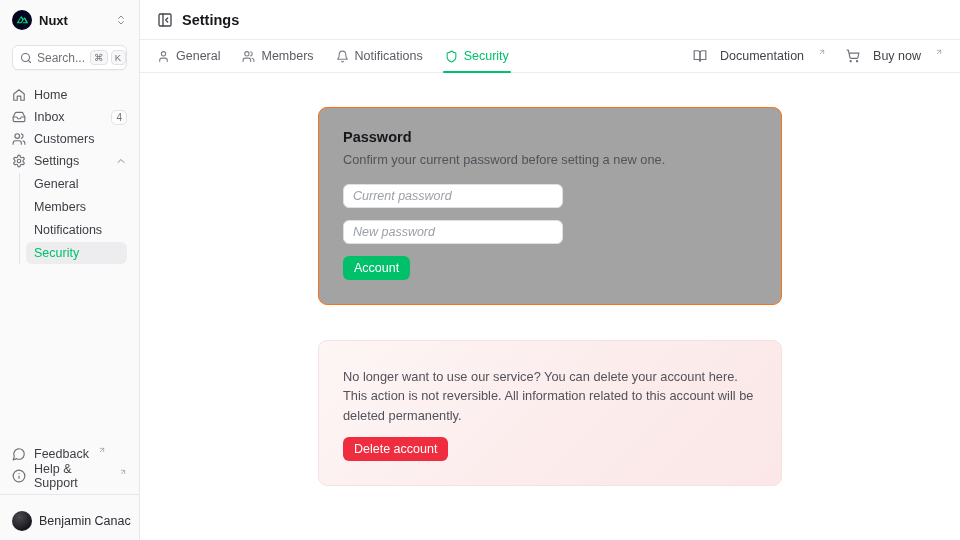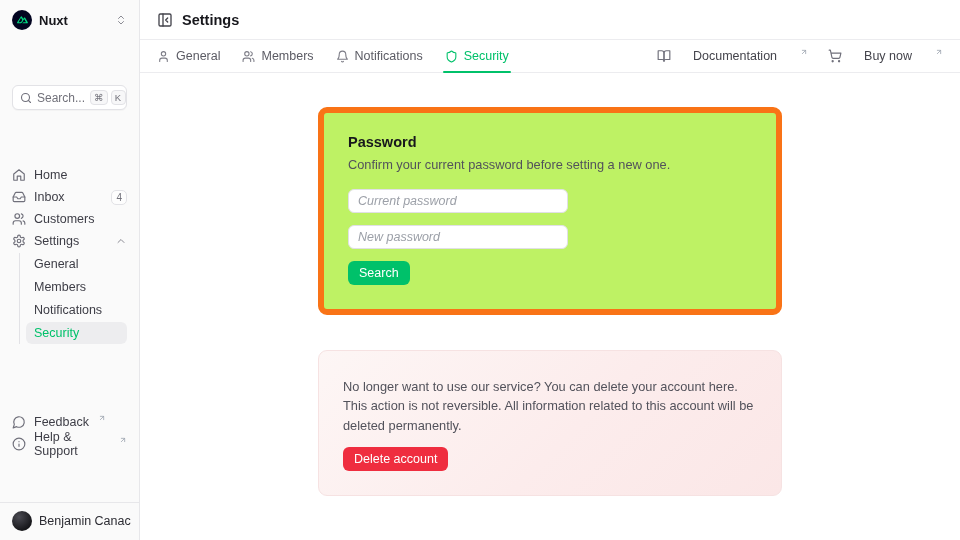--- a/index.html
+++ b/index.html
@@ -1,64 +1,64 @@
 <!DOCTYPE html>
 <html><head>
 <meta charset="utf-8">
 <style>
   * { margin:0; padding:0; box-sizing:border-box; }
   html,body { width:960px; height:540px; overflow:hidden; background:#fff; }
   body { font-family:"Liberation Sans","DejaVu Sans",sans-serif; color:#1b1b22; }
   .app { width:960px; height:540px; display:flex; }
 
   
-  .sidebar { width:140px; flex-shrink:0; background:#fafafa; border-right:1px solid #e7e7ea; display:flex; flex-direction:column;gap:40px; }
+  .sidebar { width:140px; flex-shrink:0; background:#fafafa; border-right:1px solid #e7e7ea; display:flex; flex-direction:column; }
   .brand-row { height:40px; display:flex; align-items:center; gap:7px; padding:0 12px; cursor:pointer; }
   .logo { width:20px; height:20px; border-radius:50%; background:#020420; display:flex; align-items:center; justify-content:center; flex-shrink:0; }
   .logo svg { width:13px; height:13px; }
   .brand-name { font-size:13px; font-weight:700; color:#17171c; }
   .chevrons { margin-left:auto; color:#8b8b94; display:flex; }
   .search-box { margin:5px 12px 6px; height:25px; background:#fff; border:1px solid #e2e2e6; border-radius:6px; display:flex; align-items:center; gap:5px; padding:0 5px 0 7px; cursor:text; box-shadow:0 1px 1px rgba(0,0,0,.03); }
   .search-box .ph { font-size:12px; color:#71717a;text-align:center; }
   .kbds { margin-left:auto; display:flex; gap:3px; }
   kbd { font-family:"Liberation Sans",sans-serif; font-size:9.5px; color:#71717a; background:#f7f7f8; border:1px solid #e2e2e6; border-radius:4px; min-width:15px; height:15px; display:inline-flex; align-items:center; justify-content:center; padding:0 3px; }
   nav { padding:8px 12px 0; }
   .nav-item { height:22px; display:flex; align-items:center; gap:8px; font-size:12.5px; color:#3d3d46; cursor:pointer; border-radius:6px; }
   .nav-item .ic { display:flex; color:#70707b; }
   .badge { margin-left:auto; font-size:10px; color:#71717a; background:#fdfdfd; border:1px solid #e2e2e6; border-radius:5px; padding:0 4px; height:15px; display:inline-flex; align-items:center; }
   .chev-up { margin-left:auto; color:#8b8b94; display:flex; }
   .subnav { margin-left:7px; border-left:1px solid #e2e2e6; padding-left:6px; }
   .sub-item { height:22px; display:flex; align-items:center; padding:0 8px; font-size:12.5px; color:#3d3d46; border-radius:6px; cursor:pointer; margin:1px 0; }
   .sub-item.active { background:#ededef; color:#00c16a; }
   .sidebar-footer { margin-top:auto; padding:0 12px 0; }
-  .user-section { border-top:1px solid #e7e7ea; margin-top:7px; padding:5px 12px 6px; }
+  .user-section { border-top:1px solid #e7e7ea; margin-top:7px; padding:13px 12px 6px; }
   .user-row { height:26px; display:flex; align-items:center; gap:7px; cursor:pointer; }
   .avatar { width:20px; height:20px; border-radius:50%; background:radial-gradient(circle at 35% 30%, #4a4a52, #17171b 70%); flex-shrink:0; }
   .user-name { font-size:12.5px; font-weight:500; color:#2c2c33; white-space:nowrap; }
   .ext { color:#9ca3af; display:inline-flex; position:relative; top:-4px; margin-left:1px; }
 
   
   .main { flex:1; min-width:0; display:flex; flex-direction:column; background:#fff; }
   .header { height:40px; flex-shrink:0; border-bottom:1px solid #ececef; display:flex; align-items:center; gap:9px; padding:0 17px; }
   .header .collapse { display:flex; color:#44444c; cursor:pointer; }
   .page-title { font-size:14.5px; font-weight:700; color:#17171c; }
   .toolbar { height:33px; flex-shrink:0; border-bottom:1px solid #ececef; display:flex; align-items:stretch; padding:0 17px; }
   .tabs { display:flex; gap:22px; }
   .tab { position:relative; display:flex; align-items:center; gap:6px; font-size:12.5px; color:#5b5b64; cursor:pointer; }
   .tab .ic { display:flex; color:#7d7d87; }
   .tab.active { color:#00c16a; }
   .tab.active .ic { color:#00c16a; }
   .tab.active::after { content:""; position:absolute; left:-2px; right:-2px; bottom:-1px; height:2px; background:#00c16a; border-radius:2px; }
   .toolbar-links { margin-left:auto; display:flex; gap:20px; }
-  .tool-link { display:flex; align-items:center; gap:22px; font-size:12.5px; color:#44444c; cursor:pointer; }
+  .tool-link { display:flex; align-items:center; gap:13px; font-size:12.5px; color:#44444c; cursor:pointer; }
   .tool-link .ic { display:flex; color:#70707b; }
 
   .content { flex:1; overflow:auto; padding:34px 0 20px; }
   .card { width:464px; margin:0 auto; border-radius:9px; padding:21px 24px 24px; }
-  .card-password { background:#bef264; border:6px solid #f97316; margin-bottom:35px; }
+  .card-password { background:#a3a3a3; border:1px solid #f97316; margin-bottom:35px; }
   .card-danger { background:linear-gradient(135deg,#fdf6f5 0%,#fcecec 55%,#fbe7e7 100%); border:1px solid #f6e2e2; }
   .card-title { font-size:14.5px; font-weight:700; color:#17171c; }
   .card-desc { font-size:12.8px; color:#52525b; line-height:1.5; margin-top:5px; }
   .fld { display:block; width:220px; height:24px; margin-top:12px; padding:0 9px; font-size:12.5px; font-family:"Liberation Sans",sans-serif; color:#1b1b22; background:#fff; border:1px solid #e0e0e4; border-radius:6px; outline:none;font-style:italic; }
   .fld::placeholder { color:#9ca0a8; }
   .fld:first-of-type { margin-top:15px; }
   .btn { display:inline-block; margin-top:12px; border:none; cursor:pointer; font-family:"Liberation Sans",sans-serif; font-size:12.5px; font-weight:500; color:#fff; border-radius:6px; padding:5px 11px; }
   .btn-primary { background:#00c16a; }
   .btn-danger { background:#ef2d3f; }
 
@@ -300,21 +300,21 @@
       </div>
     </div>
 
     <div class="content">
 
       <section class="card card-password">
         <h2 class="card-title">Password</h2>
         <p class="card-desc">Confirm your current password before setting a new one.</p>
         <input class="fld" type="password" placeholder="Current password" style="">
         <input class="fld" type="password" placeholder="New password" style="">
-        <button class="btn btn-primary">Search</button>
+        <button class="btn btn-primary">Account</button>
       </section>
 
       <section class="card card-danger">
         <p class="card-desc">No longer want to use our service? You can delete your account here. This action is not reversible. All information related to this account will be deleted permanently.</p>
         <button class="btn btn-danger">Delete account</button>
       </section>
 
     </div>
   </div>
 </div>

